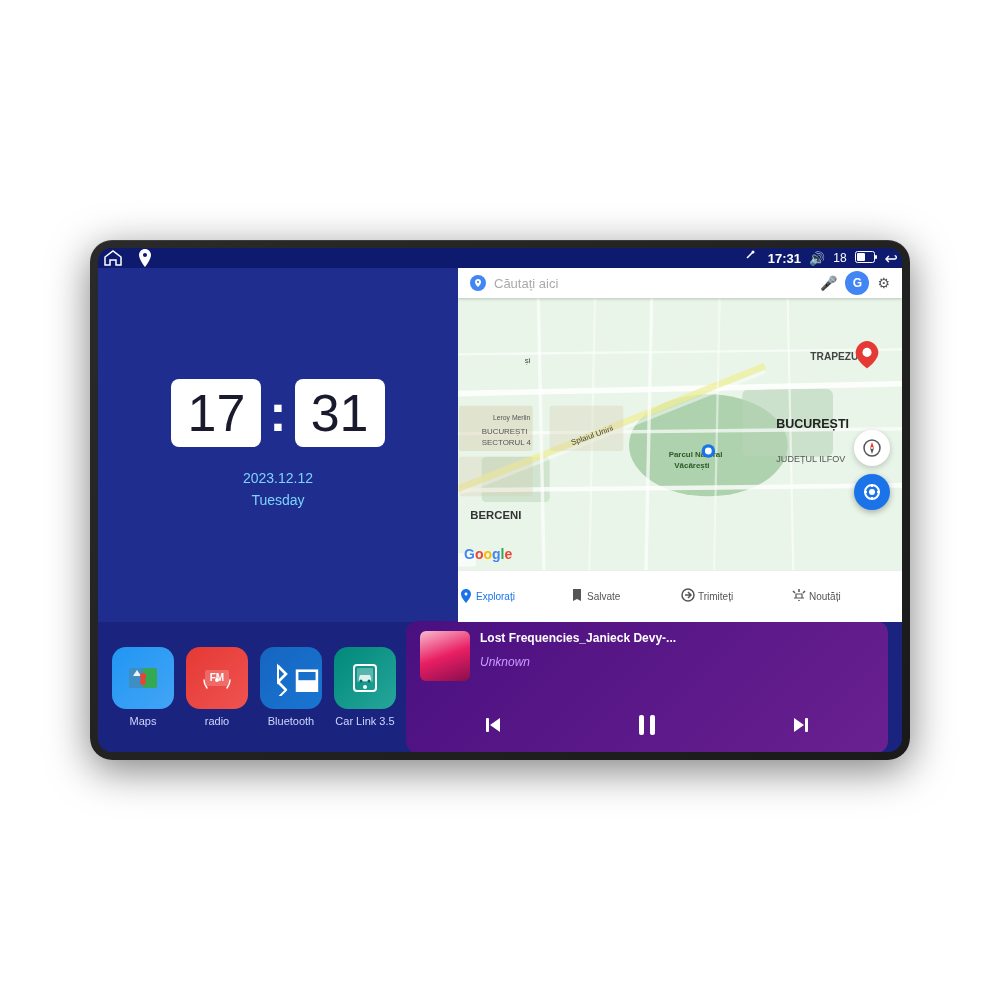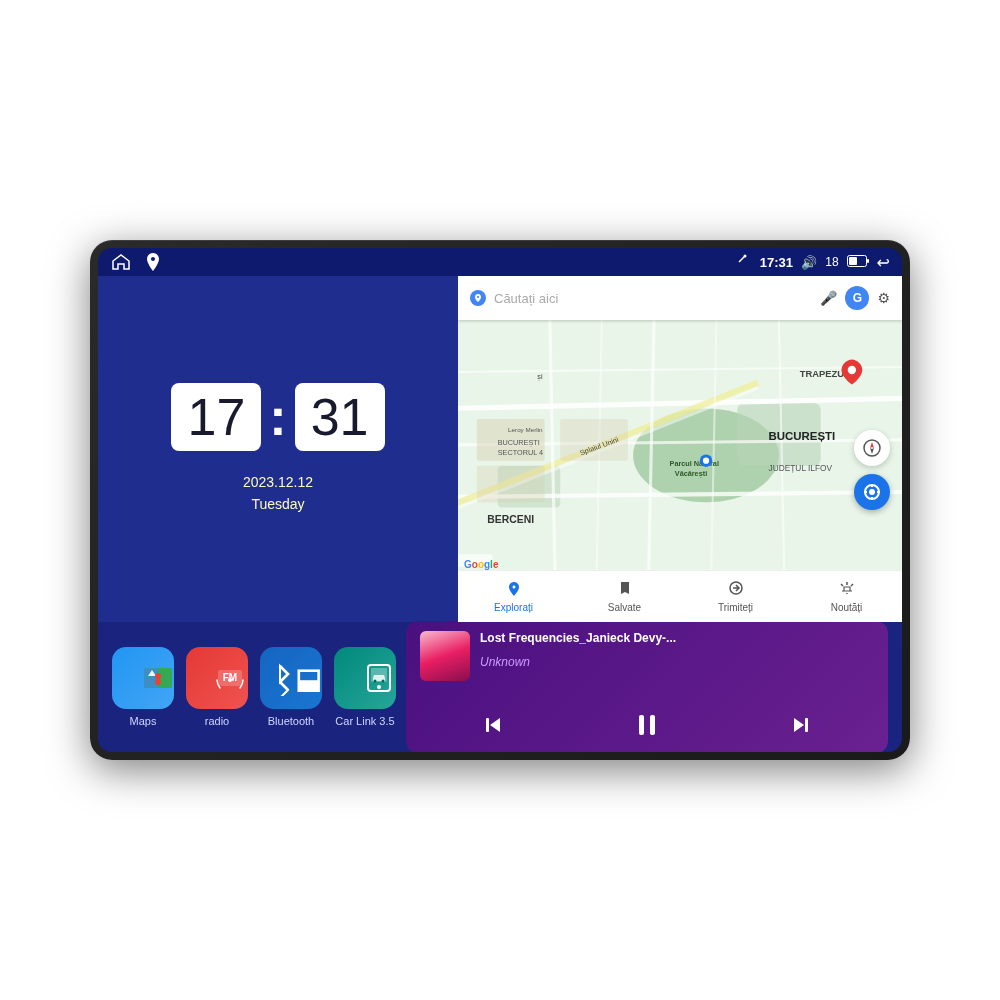--- a/index.html
+++ b/index.html
@@ -28,26 +28,26 @@
       height: 100%;
       background: #1a237e;
       border-radius: 14px;
       overflow: hidden;
       display: flex;
       flex-direction: column;
     }
 
     
     .status-bar {
-      height: 28px;
+      height: 20px;
       background: #0d1a6e;
       display: flex;
       align-items: center;
       justify-content: space-between;
-      padding: 0 12px;
+      padding: 0 4px;
       flex-shrink: 0;
     }
 
     .status-left {
       display: flex;
       align-items: center;
       gap: 10px;
     }
 
     .status-right {
@@ -118,39 +118,39 @@
     }
 
     .clock-separator {
       font-size: 52px;
       font-weight: 700;
       color: #ffffff;
       line-height: 1;
     }
 
     .clock-date {
-      color: #fef9c3;
+      color: #7dd3fc;
       font-size: 14px;
       text-align: center;
       line-height: 1.6;
     }
 
     
     .map-panel {
       flex: 1;
       background: #e8f4e8;
       position: relative;
       overflow: hidden;
       display: flex;
       flex-direction: column;
     }
 
     .map-search-bar {
       background: #ffffff;
-      height: 44px;
+      height: 30px;
       display: flex;
       align-items: center;
       padding: 0 12px;
       gap: 8px;
       box-shadow: 0 1px 3px rgba(0,0,0,0.2);
       z-index: 10;
       position: relative;
     }
 
     .map-search-text {
@@ -185,21 +185,21 @@
       height: 52px;
       background: #ffffff;
       display: flex;
       align-items: center;
       justify-content: space-around;
       border-top: 1px solid #eee;
     }
 
     .map-nav-item {
       display: flex;
-      flex-direction: column;
+      flex-direction: row;
       align-items: center;
       gap: 2px;
       flex: 1;
     }
 
     .map-nav-icon {
       font-size: 16px;
     }
 
     .map-nav-label {
@@ -241,21 +241,21 @@
       gap: 6px;
       cursor: pointer;
     }
 
     .app-icon-box {
       width: 62px;
       height: 62px;
       border-radius: 14px;
       display: flex;
       align-items: center;
-      justify-content: flex-end;
+      justify-content: center;
       font-size: 28px;
     }
 
     .app-icon-label {
       font-size: 11px;
       color: #ccd6ff;
       text-align: center;
     }
 
     
@@ -377,23 +377,23 @@
       align-items: center;
       justify-content: center;
       color: #333;
       font-size: 16px;
       box-shadow: 0 2px 6px rgba(0,0,0,0.2);
     }
 
     
     .google-logo {
       position: absolute;
-      bottom: 0;
+      bottom: 8px;
       left: 6px;
-      font-size: 10px;
+      font-size: 14px;
       font-weight: 700;
       color: #555;
     }
 
     .google-logo span:nth-child(1) { color: #4285F4; }
     .google-logo span:nth-child(2) { color: #EA4335; }
     .google-logo span:nth-child(3) { color: #FBBC05; }
     .google-logo span:nth-child(4) { color: #4285F4; }
     .google-logo span:nth-child(5) { color: #34A853; }
     .google-logo span:nth-child(6) { color: #EA4335; }

